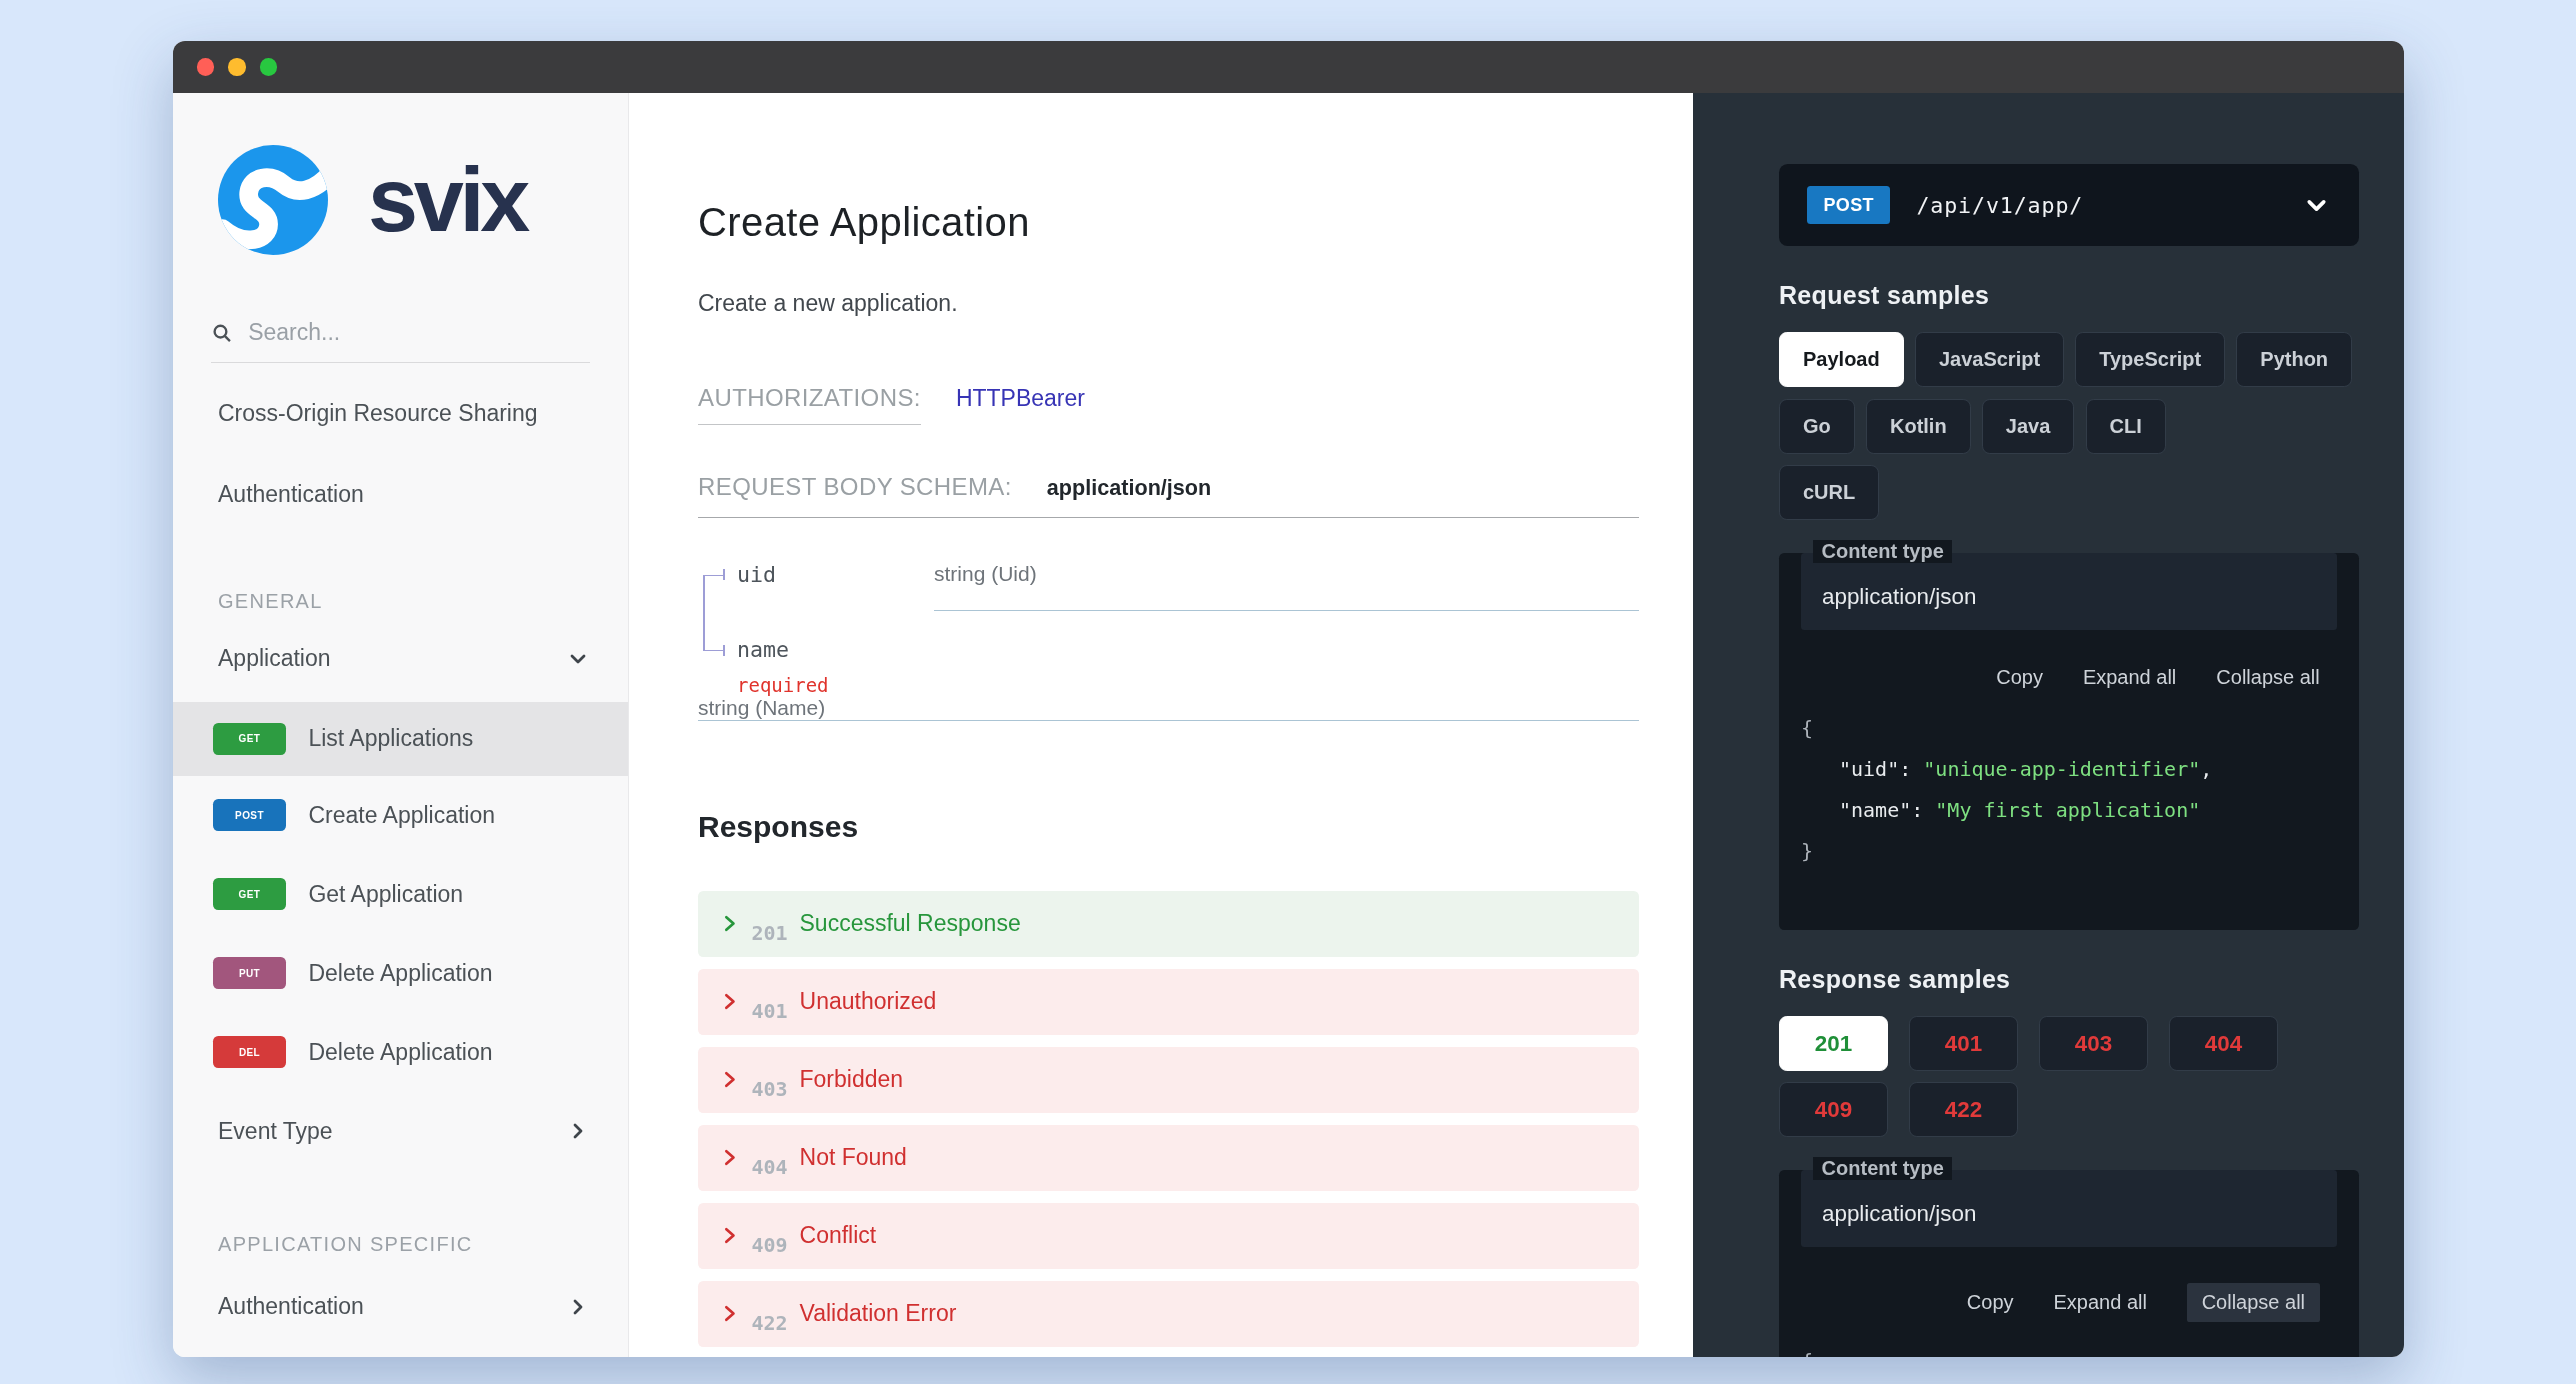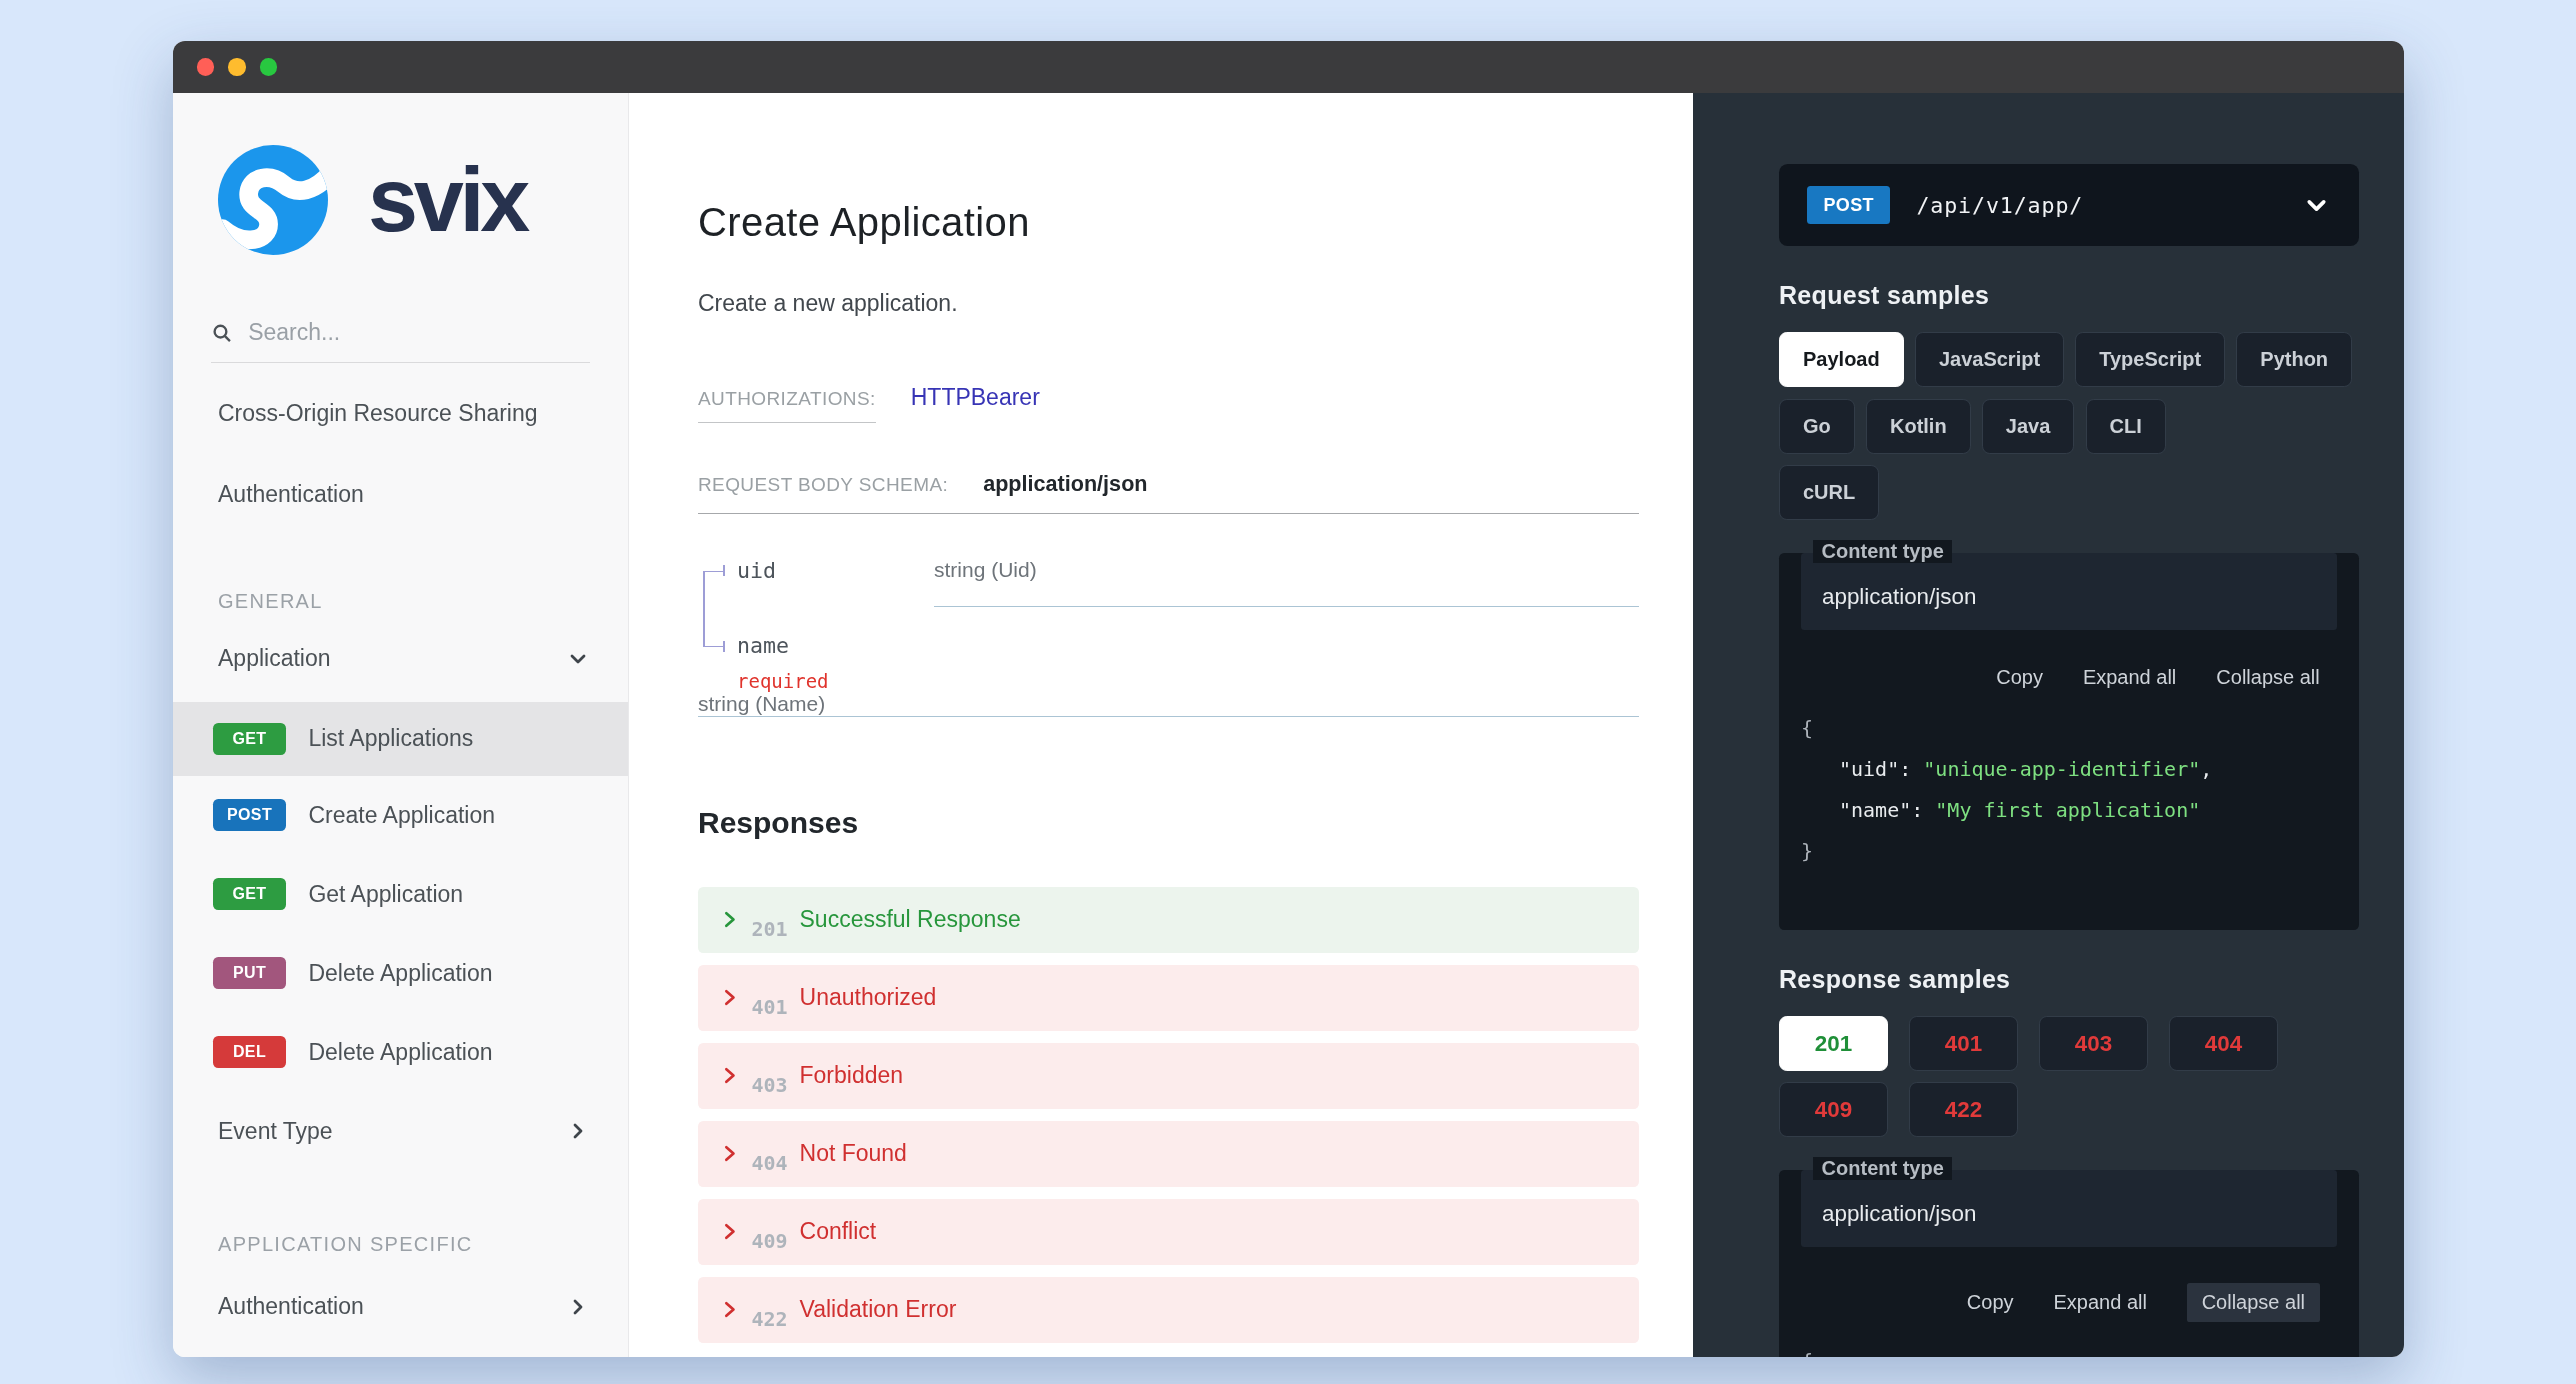--- a/index.html
+++ b/index.html
@@ -29,34 +29,34 @@
                       font-family:"Liberation Sans",sans-serif; width:100%; }
   .search-row input::placeholder { color:#9aa0a6; }
   .nav-item { display:flex; align-items:center; padding:0 38px 0 45px; color:#4b5156; font-size:23px; cursor:pointer; }
   .nav-item .chev { margin-left:auto; color:#3f454b; display:flex; }
   .item-cors { margin-top:31px; height:40px; }
   .item-auth { margin-top:41px; height:40px; }
   .sec-header { margin-top:73px; padding-left:45px; font-size:20px; color:#9ba1a7; letter-spacing:1.3px; height:28px; display:flex; align-items:center; }
   .item-application { margin-top:23px; height:40px; }
   .ep-item { height:79px; display:flex; align-items:center; gap:22.4px; padding:0 38px 0 40px; font-size:23px; color:#4b5156; cursor:pointer; }
   .ep-item.selected { background:#e4e4e6; height:74px; margin-top:23px; }
-  .badge { flex:none; width:73px; height:32px; border-radius:5.2px; color:#fff; font-size:16px; font-weight:700;
+  .badge { flex:none; width:73px; height:32px; border-radius:5.2px; color:#fff; font-size:10px; font-weight:700;
            display:flex; align-items:center; justify-content:center; letter-spacing:0.4px; }
   .m-get { background:#2d9c41; } .m-post { background:#1873bb; } .m-put { background:#a2567d; } .m-del { background:#d53a3a; }
   .item-event { height:79px; }
   .sec-header2 { margin-top:60px; }
   .item-auth2 { margin-top:8.6px; height:79px; }
 
   
   .main { width:1064px; flex:none; background:#fff; padding:0 54px 0 69px; overflow:hidden; }
   .page-title { margin-top:107px; font-size:40px; font-weight:500; color:#1d2125; letter-spacing:0.4px; }
   .page-desc { margin-top:45px; font-size:23px; color:#41474d; }
   .kv-row { display:flex; align-items:baseline; gap:35px; }
   .auth-row { margin-top:67px; }
-  .kv-label { font-size:19px; color:#9aa0a4; letter-spacing:0.4px; }
+  .kv-label { font-size:24px; color:#9aa0a4; letter-spacing:0.4px; }
   .auth-row .kv-label { border-bottom:1.7px solid #c3c5c7; padding-bottom:12px; }
   .link { font-size:23px; color:#3734b5; cursor:pointer; }
   .schema-row { margin-top:48px; border-bottom:1.7px solid #a6a8ab; padding-bottom:15.5px; }
   .schema-val { font-size:21.6px; font-weight:700; color:#22272c; }
 
   .fields { position:relative; margin-top:36px; }
   .f-row { display:flex; }
   .f-left { width:236px; flex:none; padding-left:39px; }
   .f-right { flex:1; border-bottom:1.7px solid #abc4d4; }
   .f-row1 { height:57px; padding-top:8.6px; }

